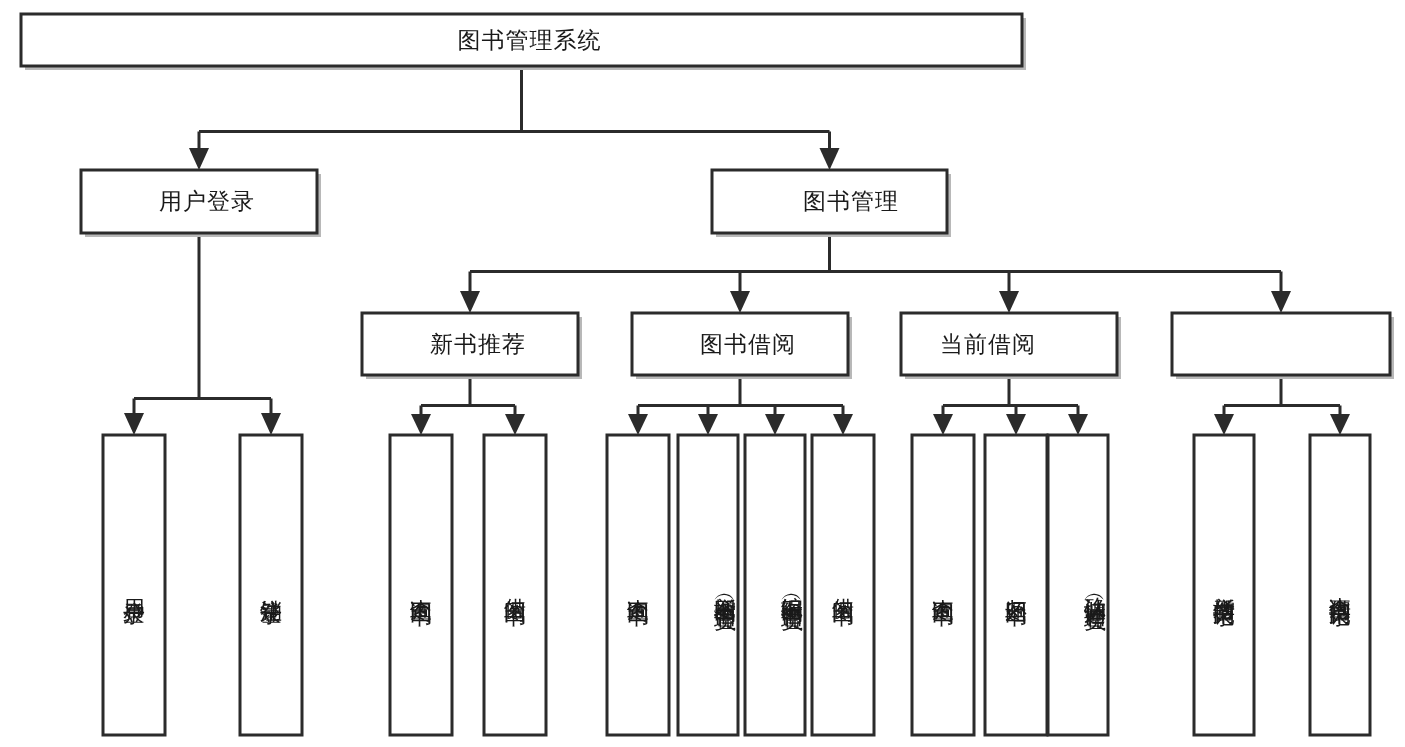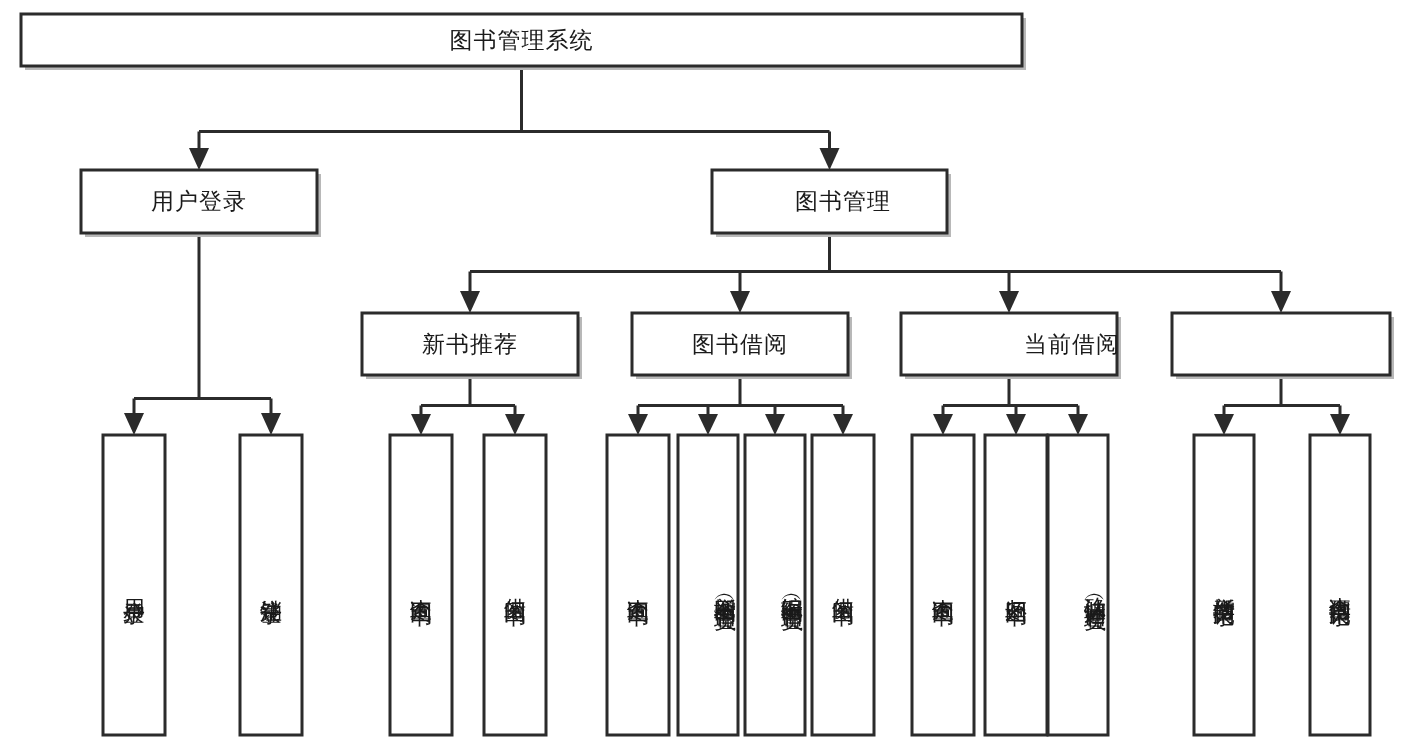--- a/index.html
+++ b/index.html
@@ -63,20 +63,21 @@
   .hlabel-wrap {
     position: absolute;
     display: flex;
     align-items: center;
     justify-content: center;
     font-size: 23px;
     color: #1a1a1a;
     letter-spacing: 1px;
     white-space: nowrap;
     pointer-events: none;
+    padding-left: 8px;
   }
   .watermark {
     position: absolute;
     right: 8px;
     bottom: 6px;
     font-size: 19px;
     color: #b4b4b4;
     letter-spacing: 0.5px;
     white-space: nowrap;
     user-select: none;
@@ -176,21 +177,21 @@
   <div class="hlabel-wrap" style="left:21px; top:14px; width:1001px; height:52px;">图书管理系统</div>
 
   <div class="hlabel-wrap" style="left:81px; top:170px; width:236px; height:63px;">用户登录</div>
 
   <div class="hlabel-wrap" style="left:712px; top:170px; width:262px; height:63px;">图书管理</div>
 
   <div class="hlabel-wrap" style="left:362px; top:313px; width:216px; height:62px;">新书推荐</div>
 
   <div class="hlabel-wrap" style="left:632px; top:313px; width:216px; height:62px;">图书借阅</div>
 
-  <div class="hlabel-wrap" style="left:949px; top:313px; width:246px; height:62px;">当前借阅</div>
+  <div class="hlabel-wrap" style="left:857px; top:313px; width:246px; height:62px;">当前借阅</div>
 
 
   <div class="vlabel-wrap" style="left:103px; top:435px; width:62px; height:300px;">用户登录</div>
 
   <div class="vlabel-wrap" style="left:240px; top:435px; width:62px; height:300px;">注销登录</div>
 
   <div class="vlabel-wrap" style="left:390px; top:435px; width:62px; height:300px;">查询图书</div>
 
   <div class="vlabel-wrap" style="left:484px; top:435px; width:62px; height:300px;">借阅图书</div>
 

